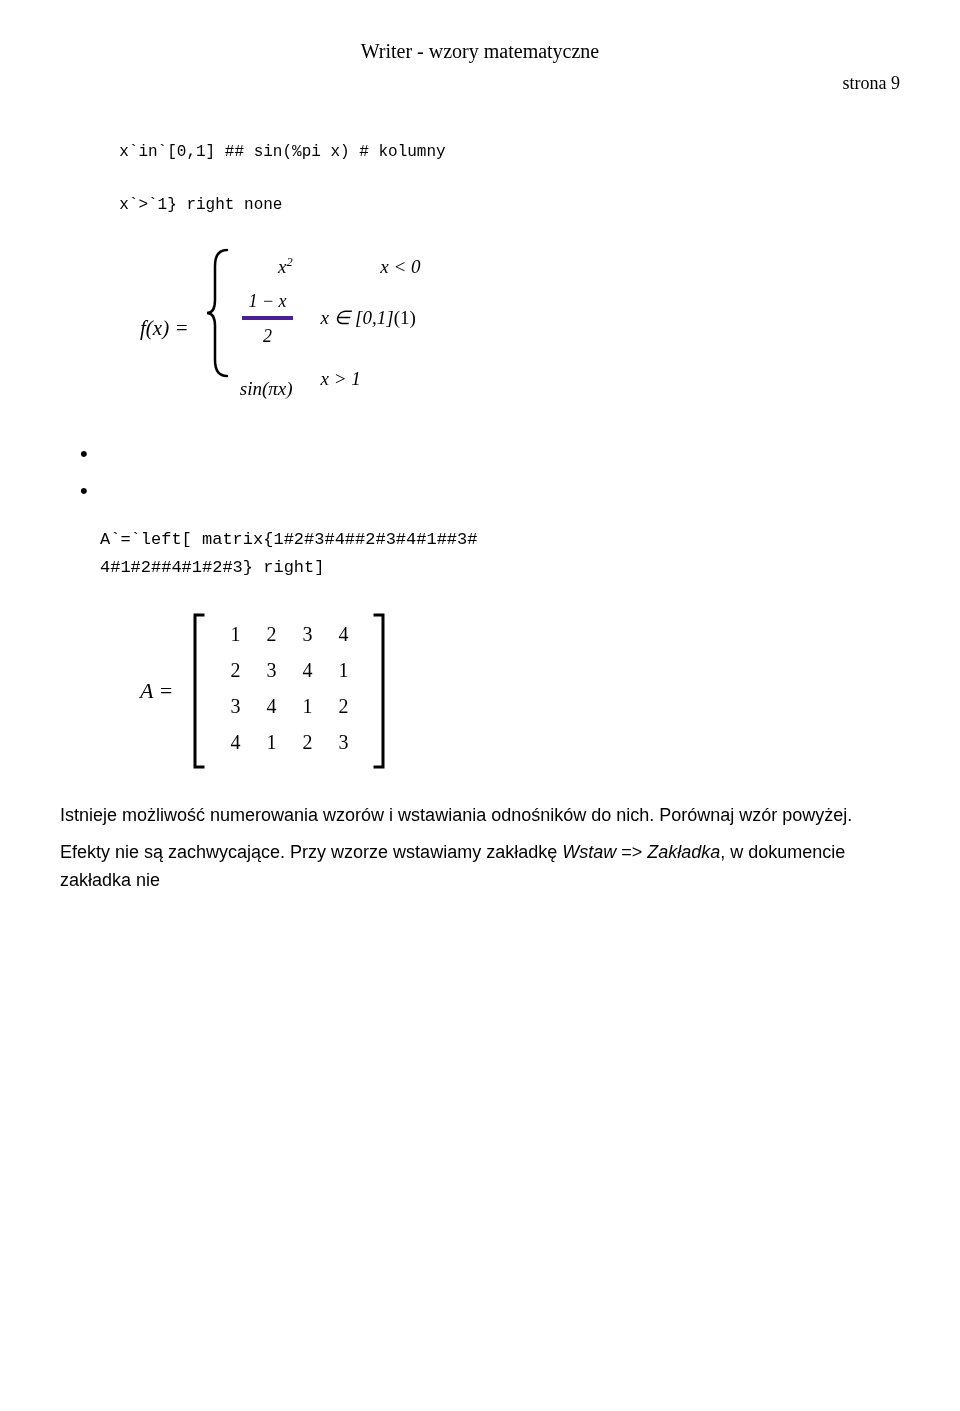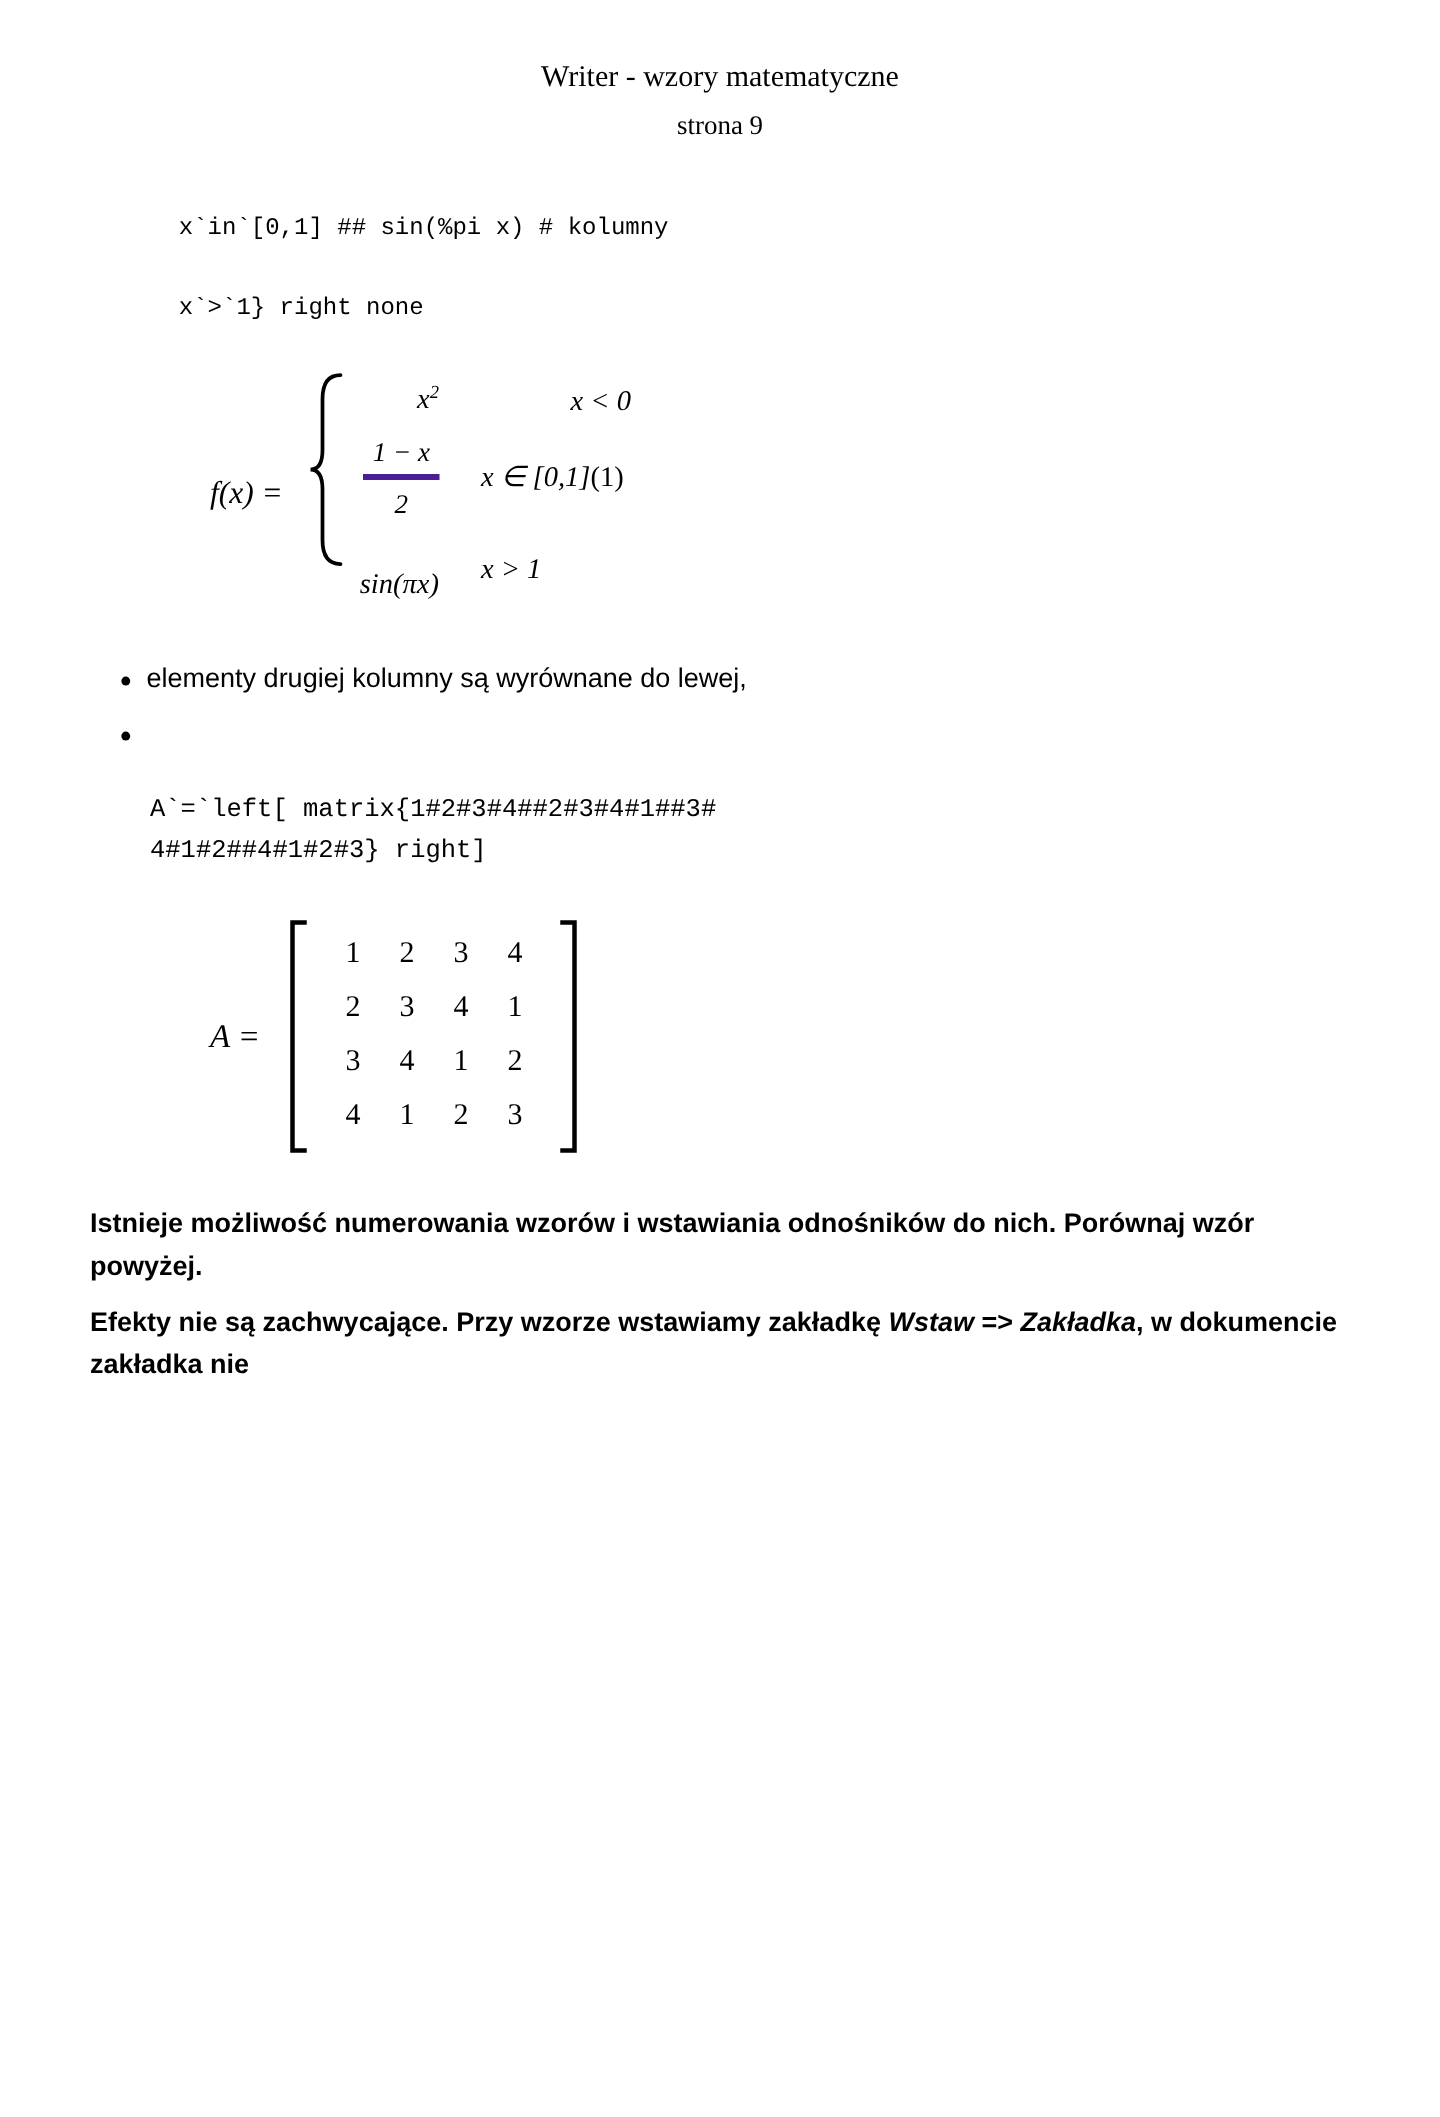--- a/index.html
+++ b/index.html
@@ -19,21 +19,21 @@
     }
 
     .page-header {
       text-align: center;
       font-size: 20px;
       font-weight: normal;
       margin-bottom: 10px;
     }
 
     .page-number {
-      text-align: center;
+      text-align: right;
       font-size: 18px;
       margin-bottom: 20px;
       font-family: Liberation Serif, serif;
     }
 
     .code-block {
       font-family: 'Courier New', Courier, monospace;
       font-size: 16px;
       line-height: 1.6;
       margin: 16px 0 16px 40px;
@@ -165,21 +165,20 @@
     .matrix-cell {
       text-align: center;
       font-style: normal;
     }
 
     .text-section {
       font-family: Arial, Helvetica, sans-serif;
       font-size: 18px;
       line-height: 1.6;
       margin: 20px 0;
-      font-weight: bold;
     }
 
     .text-section p {
       margin-bottom: 8px;
     }
 
     .italic-text {
       font-style: italic;
     }
 
@@ -243,21 +242,20 @@
           <i>x</i> &gt; 1
         </span>
       </div>
     </div>
   </div>
 </div>
 
 <div class="bullet-section">
   <div class="bullet-item">
     <span class="bullet-dot">•</span>
-    <span class="bullet-text">elementy drugiej kolumny są wyrównane do lewej,</span>
   </div>
   <div class="bullet-item">
     <span class="bullet-dot">•</span>
   </div>
 </div>
 
 <div class="matrix-section">
   <div>A`=`left[ matrix{1#2#3#4##2#3#4#1##3#</div>
   <div>4#1#2##4#1#2#3} right]</div>
 </div>

